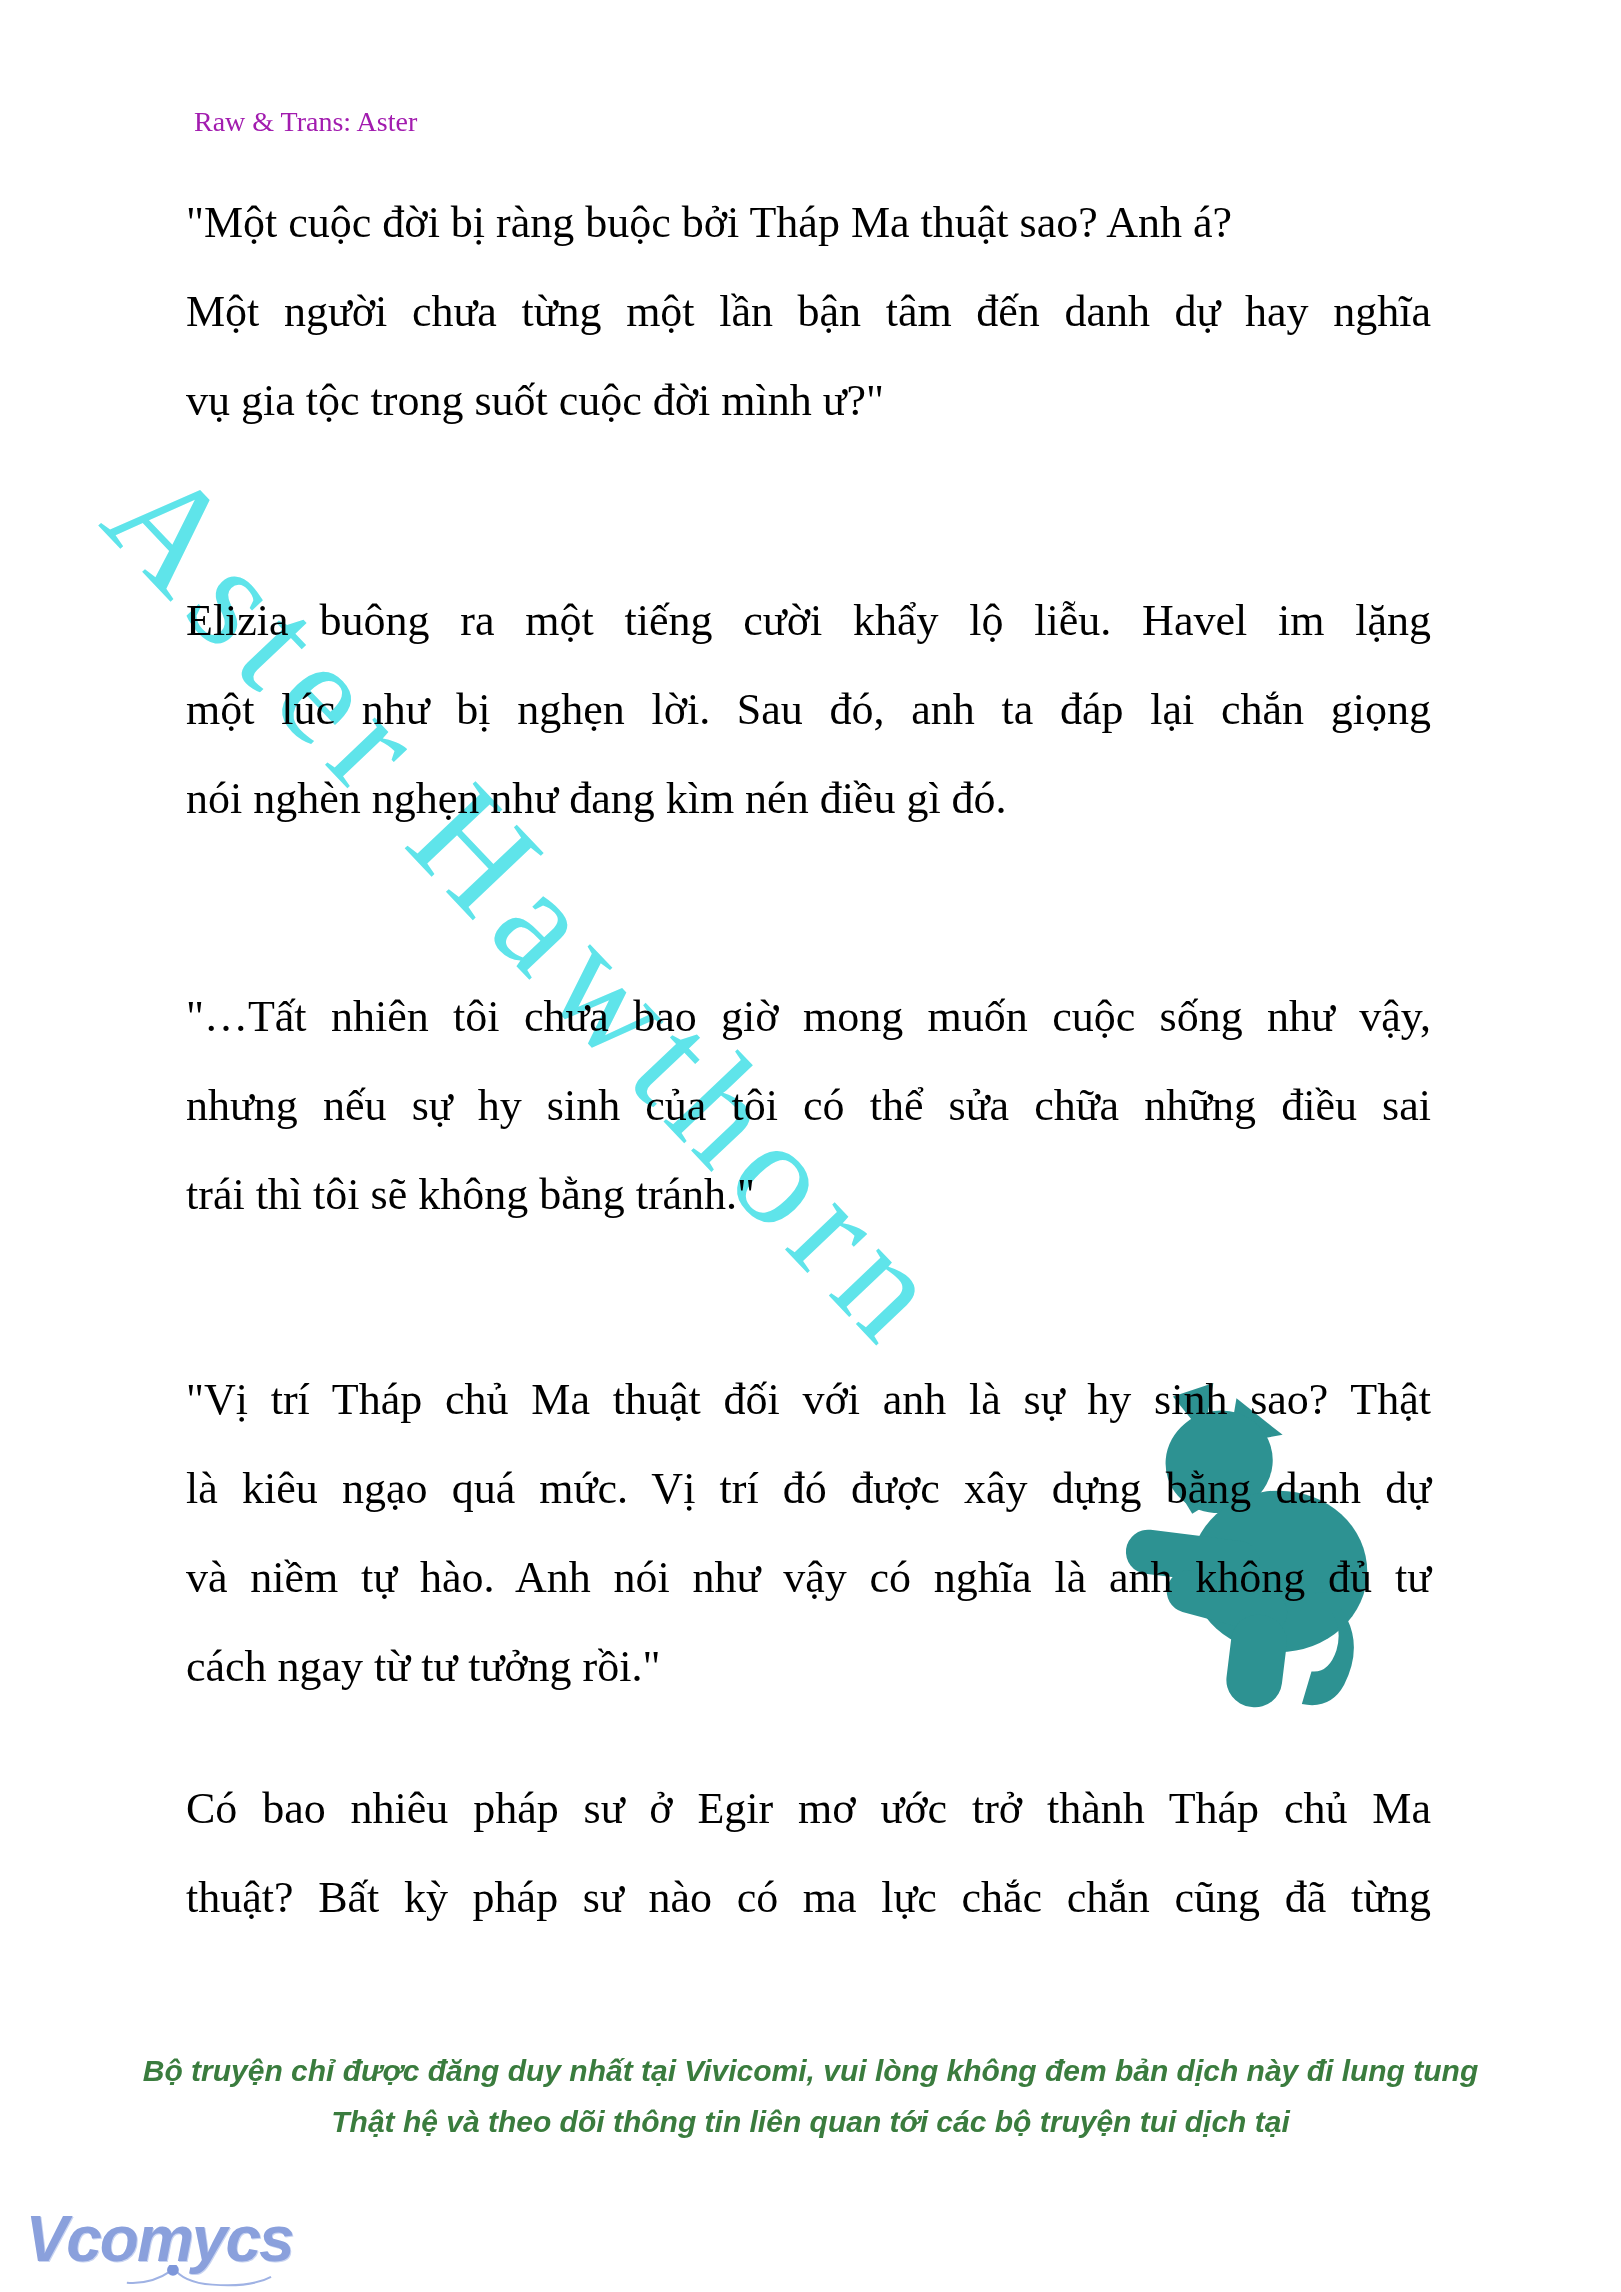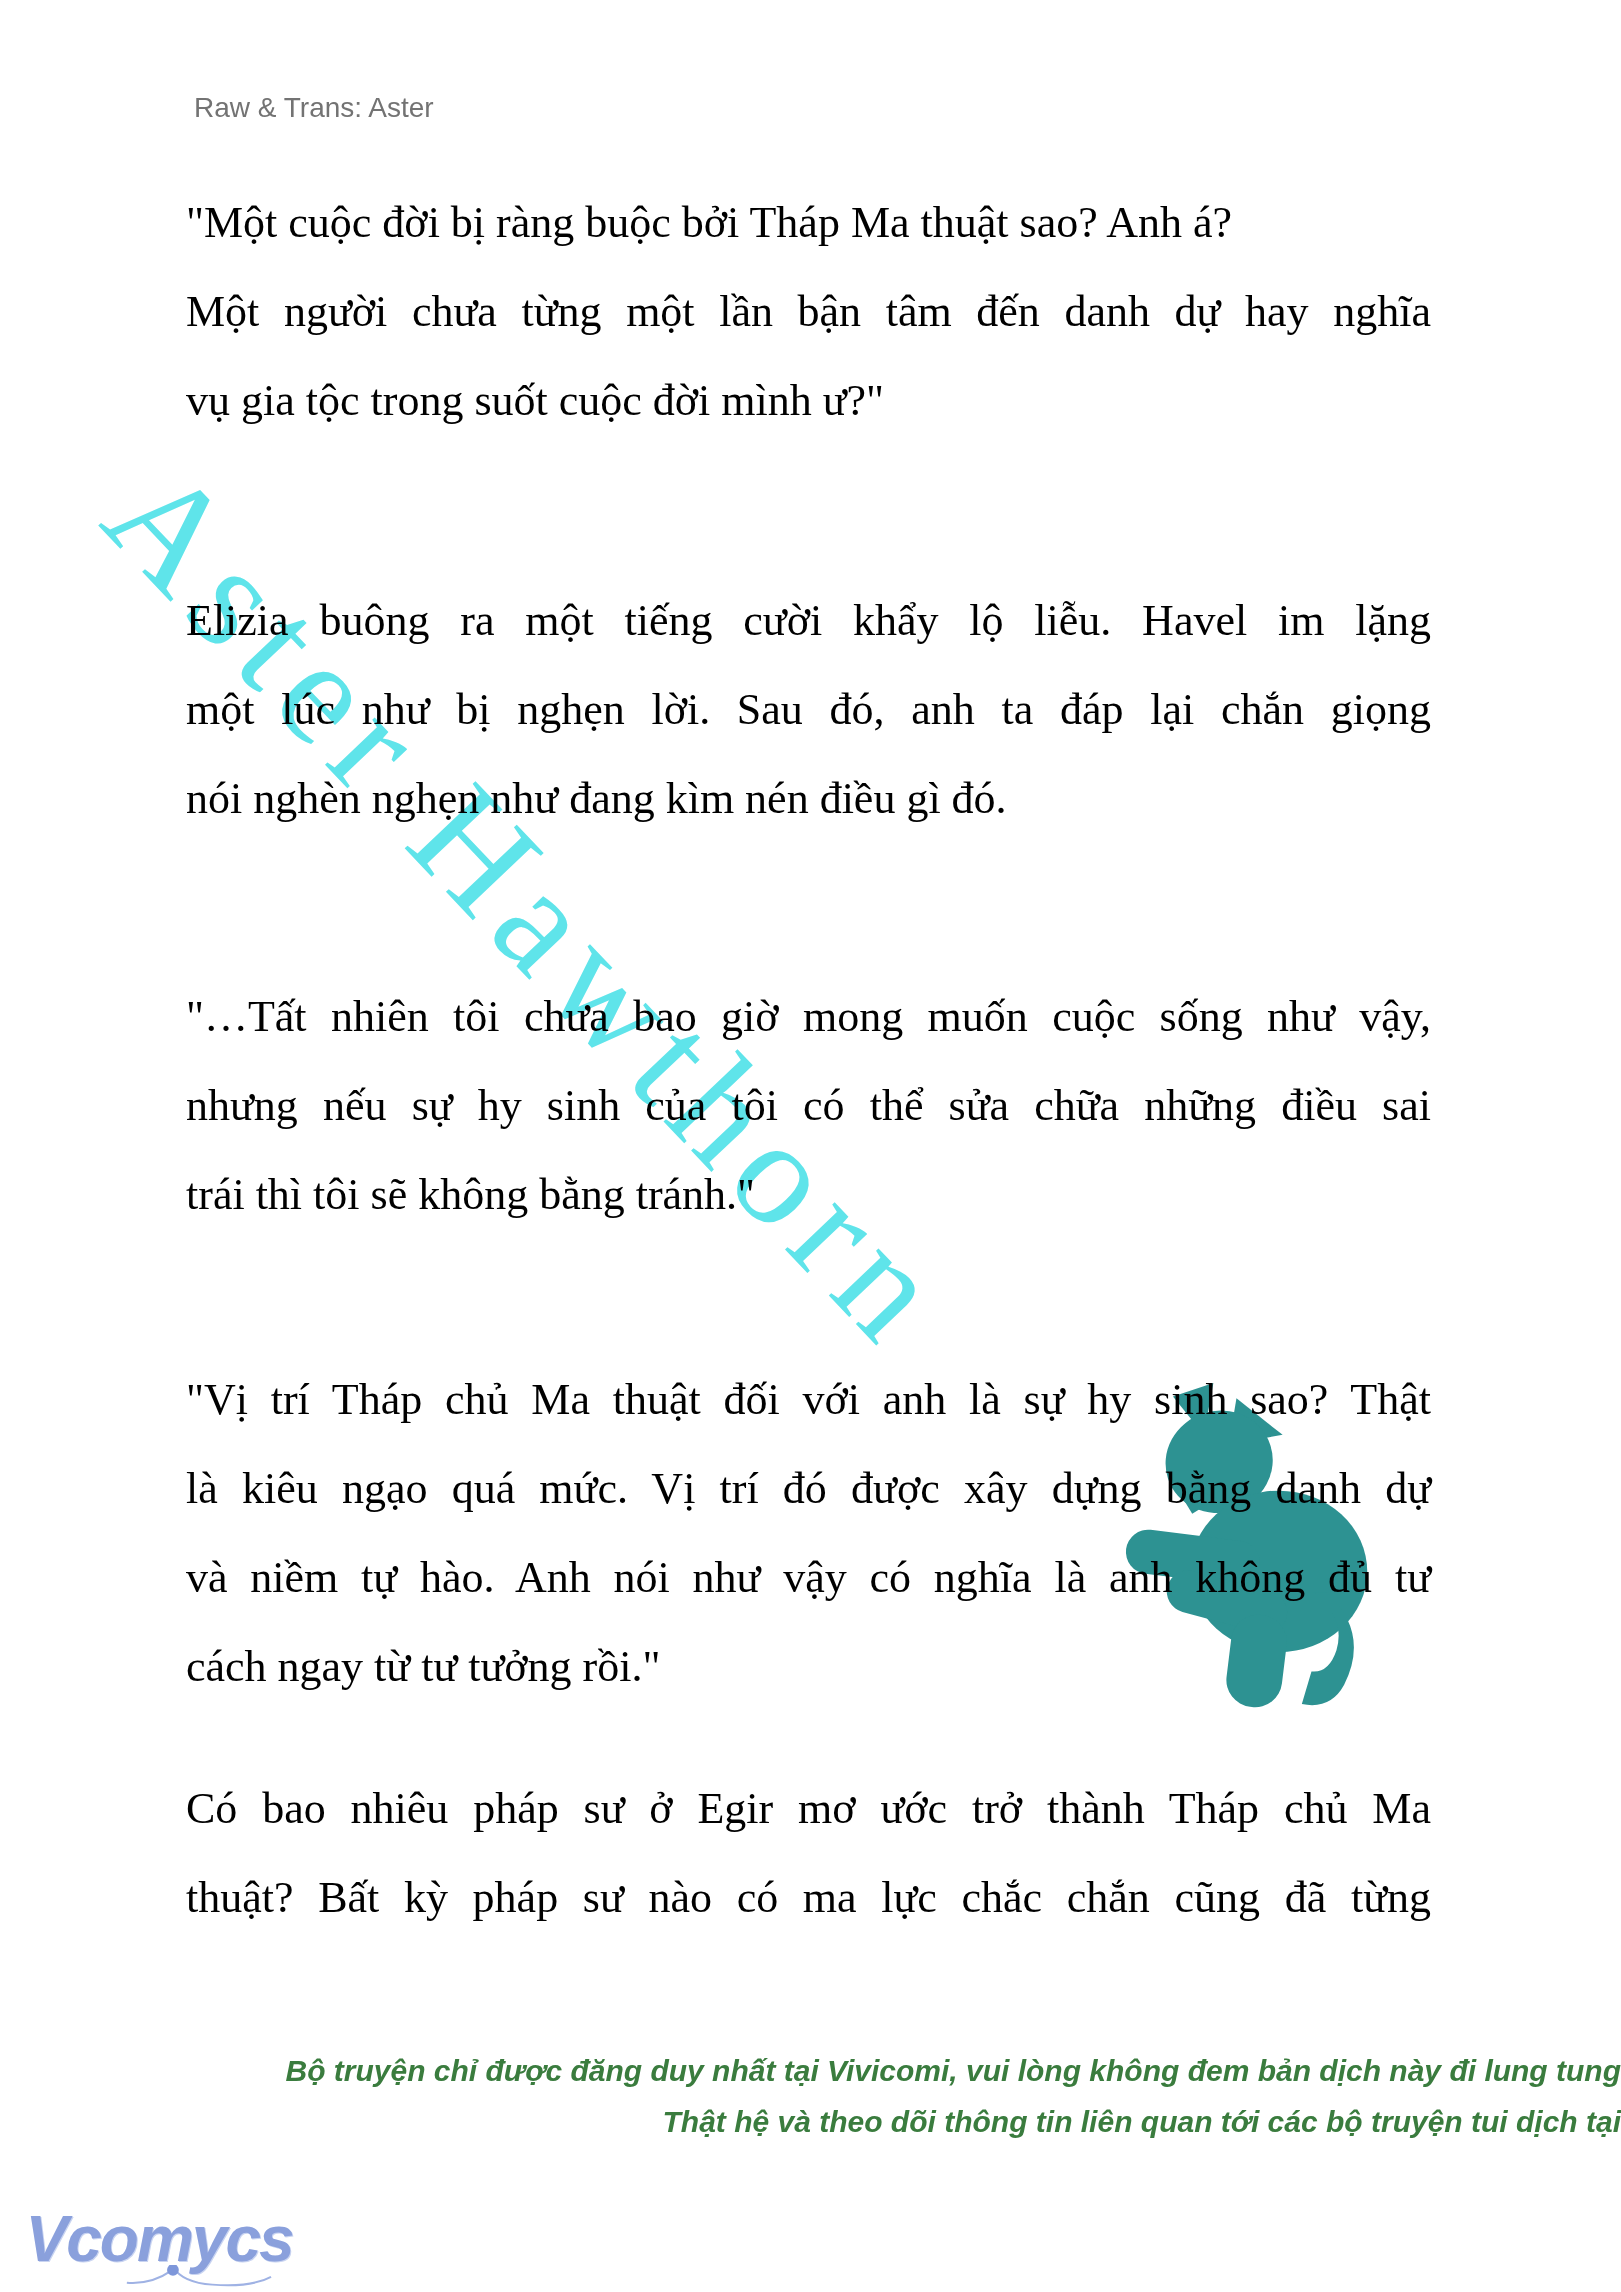--- a/index.html
+++ b/index.html
@@ -9,24 +9,24 @@
     height: 2293px;
     background: #ffffff;
     overflow: hidden;
     font-family: "Liberation Serif", serif;
   }
 
   
   .credit {
     position: absolute;
     left: 194px;
-    top: 92px;
-    font-family: Liberation Sans, sans-serif;
+    top: 106px;
+    font-family: Liberation Serif, serif;
     font-size: 28px;
-    color: #737373;
+    color: #a21caf;
     z-index: 2;
   }
 
   
   .para {
     position: absolute;
     left: 186px;
     width: 1245px;
     font-size: 44px;
     line-height: 89px;
@@ -67,21 +67,21 @@
     color: var(--cat-teal, #2d9292);
     z-index: 1;
   }
 
   
   .footer {
     position: absolute;
     left: 0;
     top: 2045px;
     width: 100%;
-    text-align: right;
+    text-align: center;
     font-family: "Liberation Sans", sans-serif;
     font-style: italic;
     font-weight: bold;
     font-size: 30px;
     line-height: 51px;
     color: var(--footer-green, #3a7c3e);
     z-index: 2;
   }
 
   

